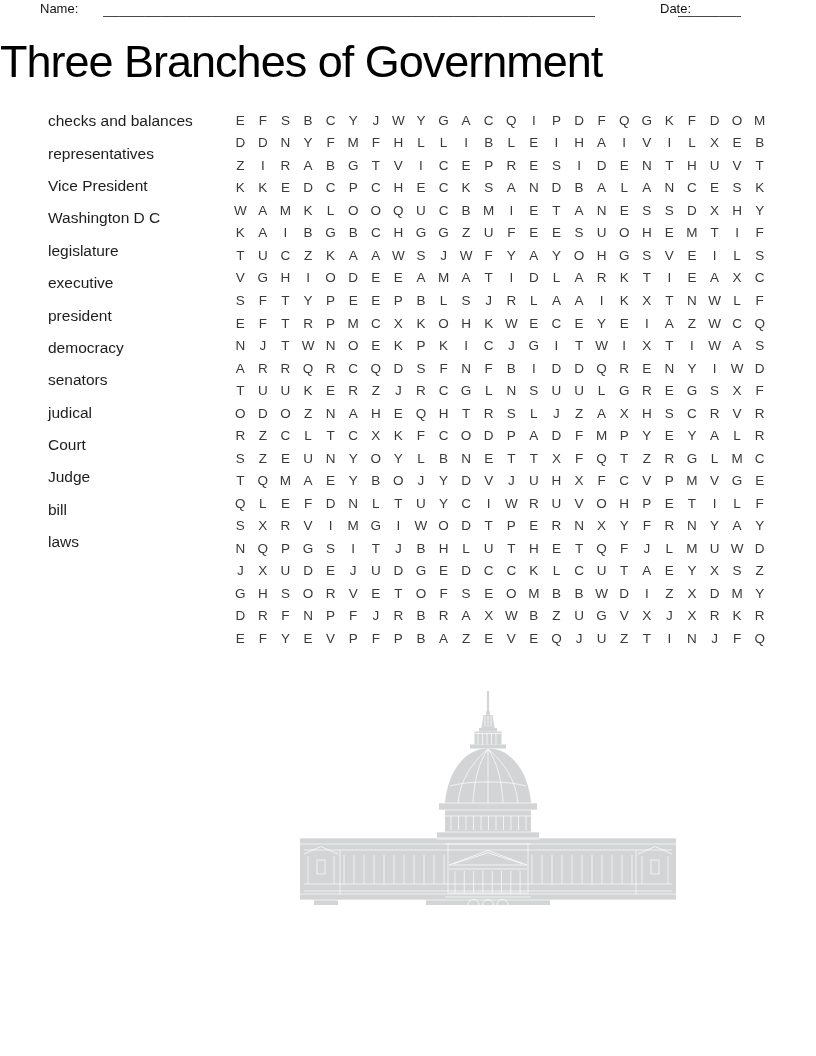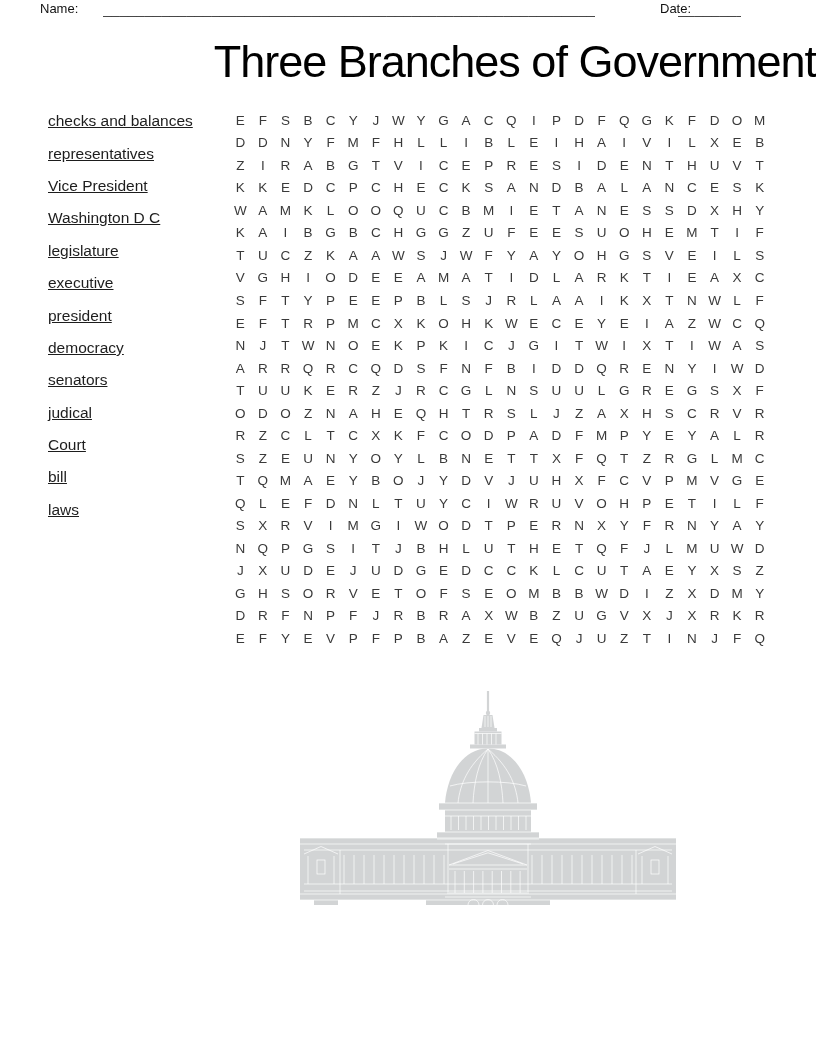--- a/index.html
+++ b/index.html
@@ -20,30 +20,30 @@
     white-space: nowrap; font-size: 15px; color: #3c3c3c; letter-spacing: 0;
   }
   #name-label { left: 40px; }
   #name-blank { left: 103px; width: 492px; }
   #date-label { left: 660px; }
   #date-blank { left: 678px; width: 63px; }
 
   
   .title {
     position: absolute; top: 36px; left: 0; right: 0; margin: 0;
-    text-align: right; font-size: 45px; font-weight: 400;
+    text-align: left; font-size: 45px; font-weight: 400;
     letter-spacing: -1px; color: #000;
   }
 
   
   .word-list {
     position: absolute; left: 48px; top: 105px; width: 180px;
     font-size: 15.5px; color: #1d1d1d;
   }
-  .word { height: 32.4px; display: flex; align-items: center; white-space: nowrap; text-decoration: underline; }
+  .word { height: 32.4px; display: flex; align-items: center; white-space: nowrap; }
 
   
   .grid {
     position: absolute; left: 229px; top: 109px; width: 542px; height: 541px;
     display: grid; grid-template-columns: repeat(24, 1fr);
     grid-auto-rows: 22.54px;
     font-size: 13.5px; color: #3a3a3a;
   }
   .cell { display: flex; align-items: center; justify-content: center; }
 
@@ -67,20 +67,21 @@
       <div class="word">representatives</div>
       <div class="word">Vice President</div>
       <div class="word">Washington D C</div>
       <div class="word">legislature</div>
       <div class="word">executive</div>
       <div class="word">president</div>
       <div class="word">democracy</div>
       <div class="word">senators</div>
       <div class="word">judical</div>
       <div class="word">Court</div>
+      <div class="word">Judge</div>
       <div class="word">bill</div>
       <div class="word">laws</div>
     </div>
 
   <div class="grid">
       <div class="cell">E</div>
       <div class="cell">F</div>
       <div class="cell">S</div>
       <div class="cell">B</div>
       <div class="cell">C</div>

